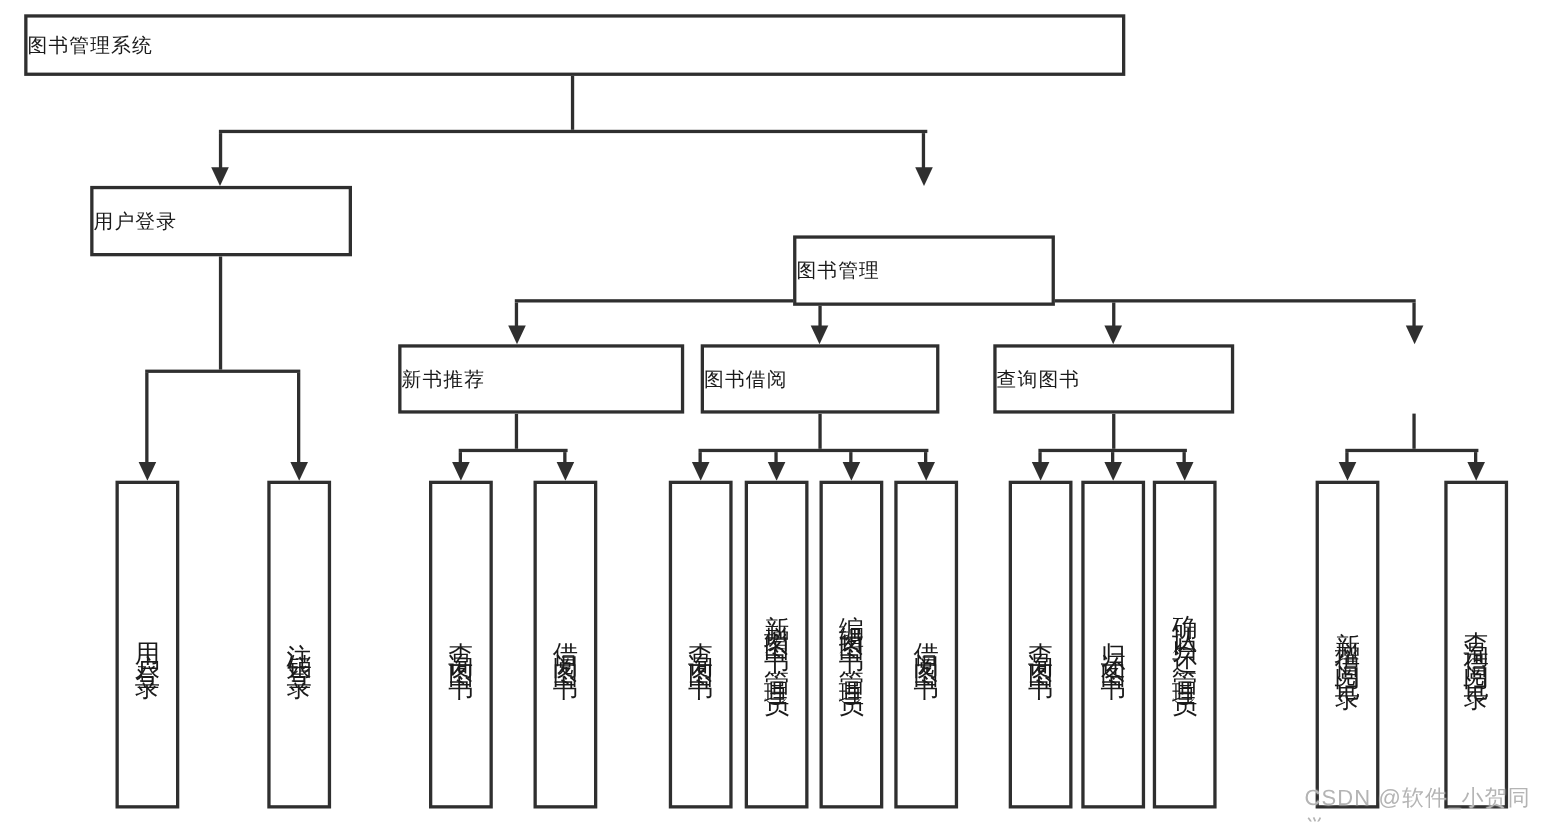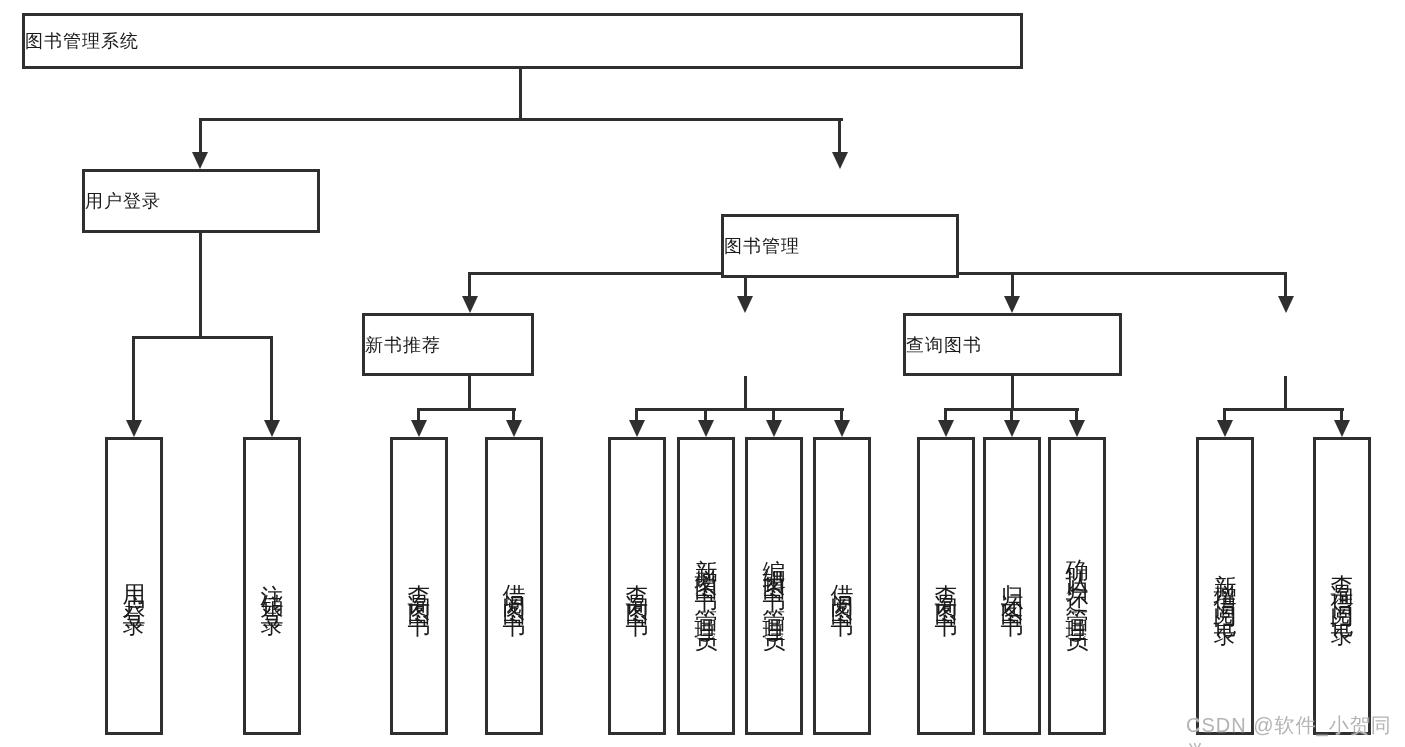--- a/index.html
+++ b/index.html
@@ -111,24 +111,27 @@
   </div>
 
   <div class="box" style="left:82px;top:169px;width:238px;height:64px;">
     <span>用户登录</span>
   </div>
 
   <div class="box" style="left:721px;top:169px;width:238px;height:64px;margin-top:45px;">
     <span>图书管理</span>
   </div>
 
-  <div class="box" style="left:362px;top:313px;width:172px;height:63px;">
+  <div class="box" style="left:362px;top:313px;width:260px;height:63px;">
     <span>新书推荐</span>
   </div>
 
+  <div class="box" style="left:637px;top:313px;width:217px;height:63px;">
+    <span>图书借阅</span>
+  </div>
 
   <div class="box" style="left:903px;top:313px;width:219px;height:63px;">
     <span>查询图书</span>
   </div>
 
 
   <div class="vbox" style="left:105px;">
     <span class="vtext">用户登录</span>
   </div>
   <div class="vbox" style="left:243px;">

